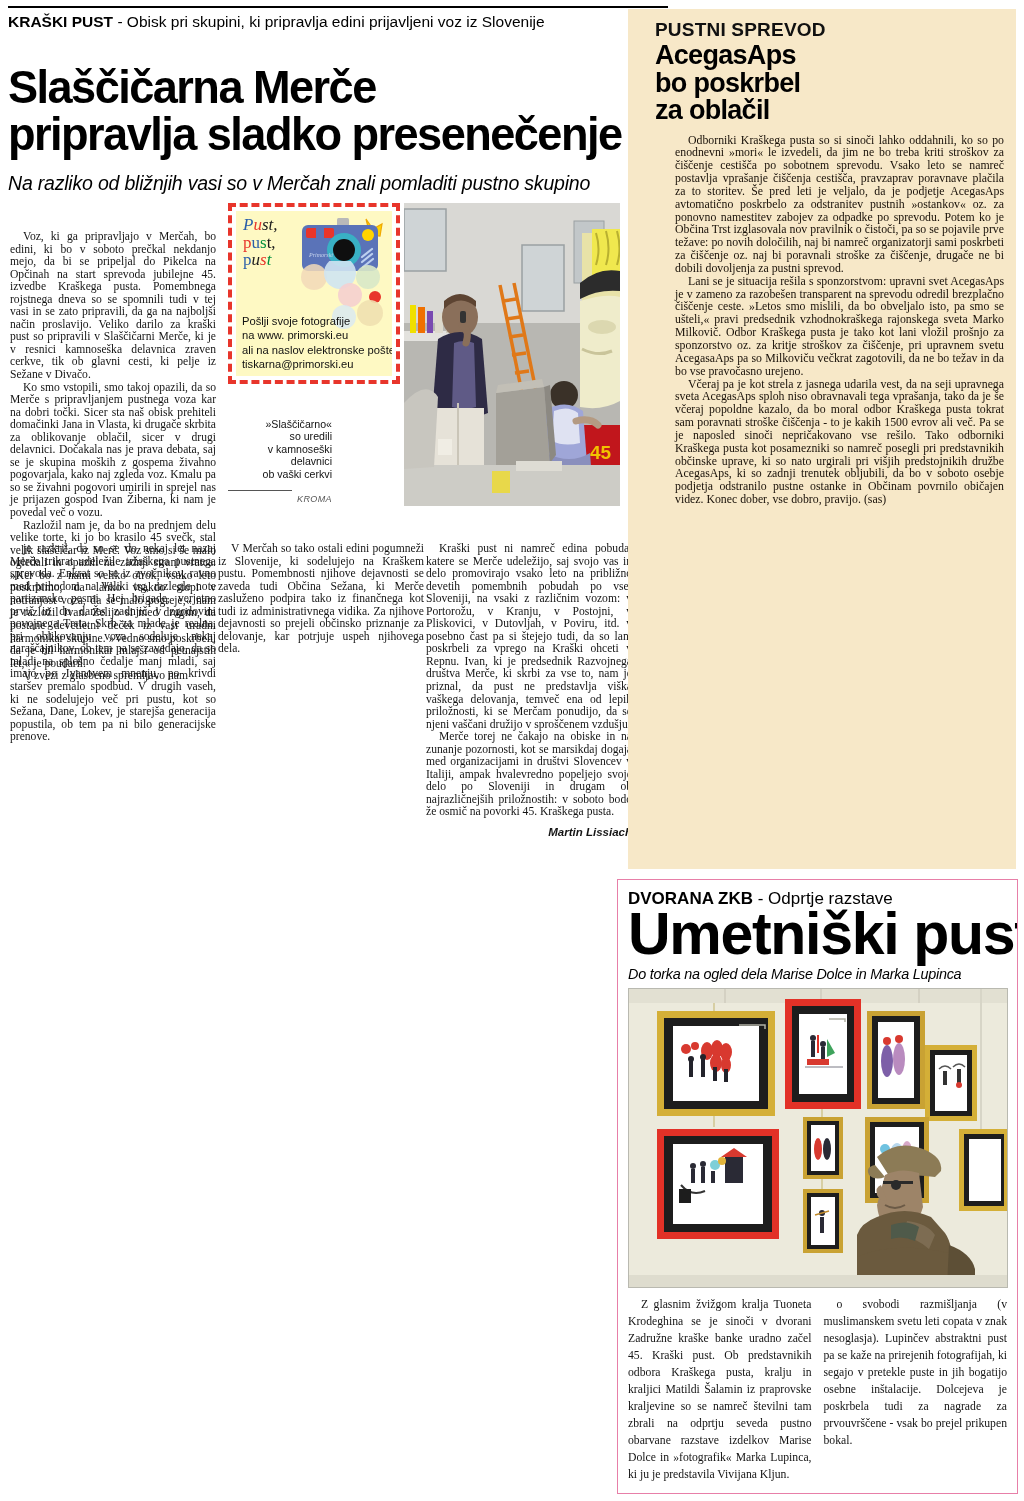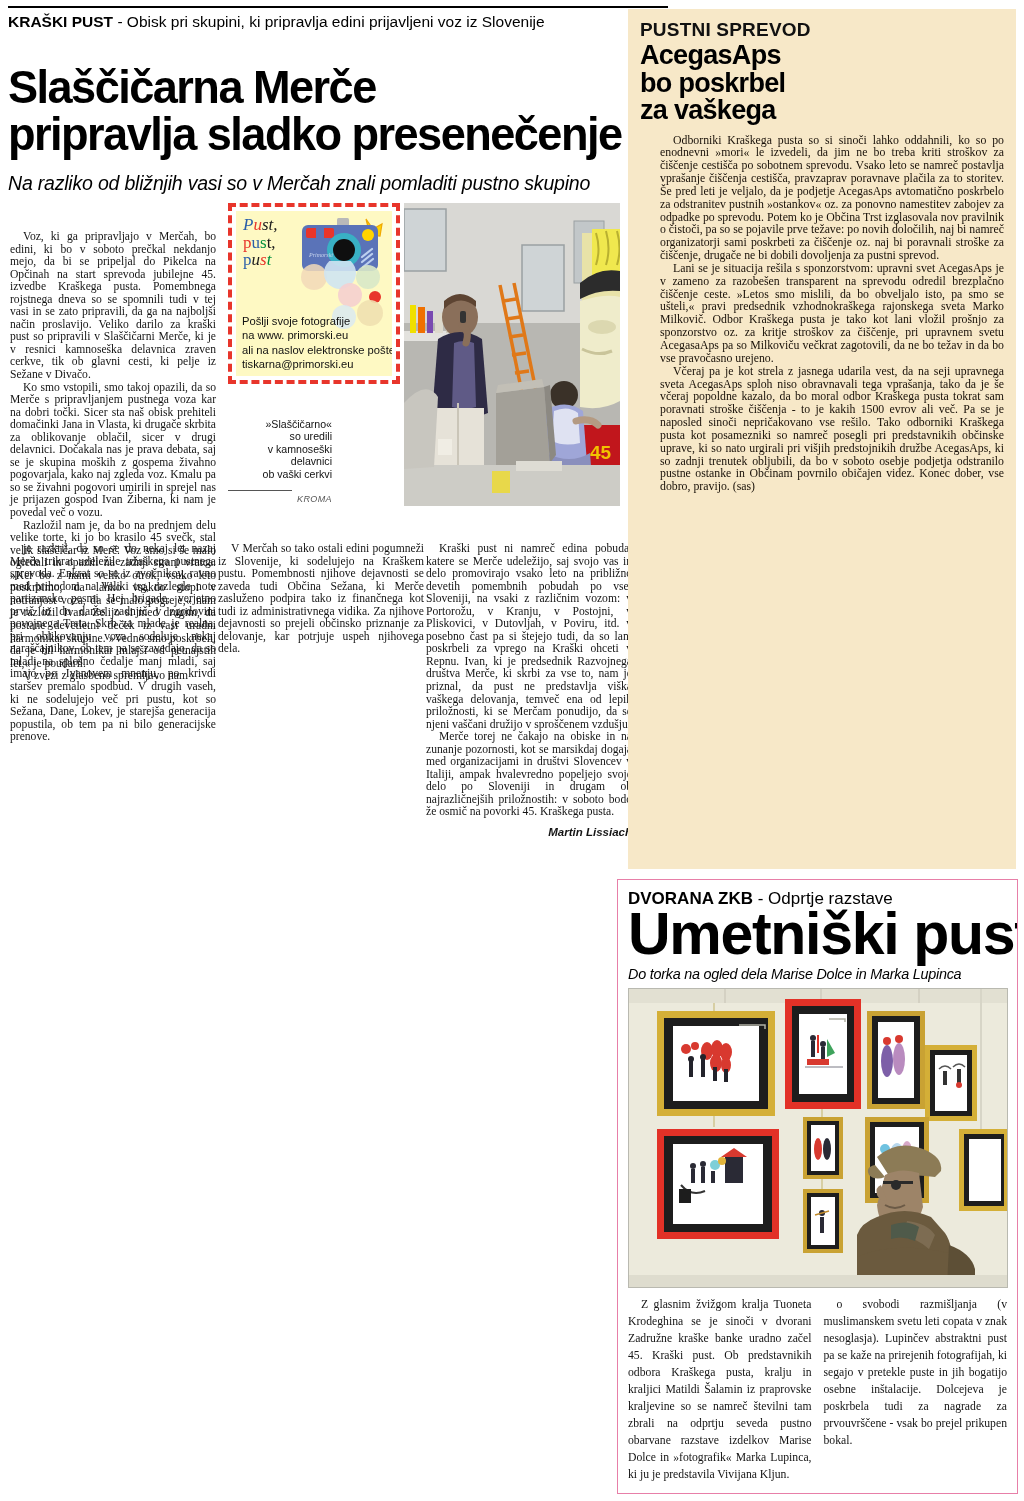--- a/index.html
+++ b/index.html
@@ -135,21 +135,21 @@
   
   #main-photo {
     position:absolute; left:404px; top:203px; width:216px; height:303px;
     overflow:hidden; background:#c9c9c7;
   }
 
   
   #sidebar {
     position:absolute; left:628px; top:9px; width:388px; height:860px;
     background:#f7e8c8;
-    padding:10px 12px 8px 12px;
+    padding:10px 12px 8px 27px;
     overflow:hidden;
   }
   #sb-kicker {
     font-family:"Liberation Sans", sans-serif;
     font-weight:bold; font-size:19px; line-height:22px;
     letter-spacing:0.2px;
     color:#111;
   }
   #sb-headline {
     font-family:"Liberation Sans", sans-serif;
@@ -376,21 +376,21 @@
   <p>Kraški pust ni namreč edina pobuda, katere se Merče udeležijo, saj svojo vas in delo promovirajo vsako leto na približno devetih pomembnih pobudah po vsej Sloveniji, na vsaki z različnim vozom: v Portorožu, v Kranju, v Postojni, v Pliskovici, v Dutovljah, v Poviru, itd. v posebno čast pa si štejejo tudi, da so lani poskrbeli za vprego na Kraški ohceti v Repnu. Ivan, ki je predsednik Razvojnega društva Merče, ki skrbi za vse to, nam je priznal, da pust ne predstavlja viška vaškega delovanja, temveč ena od lepih priložnosti, ki se Merčam ponudijo, da se njeni vaščani družijo v sproščenem vzdušju.</p>
   <p>Merče torej ne čakajo na obiske in na zunanje pozornosti, kot se marsikdaj dogaja med organizacijami in društvi Slovencev v Italiji, ampak hvalevredno popeljejo svoje delo po Sloveniji in drugam ob najrazličnejših priložnostih: v soboto bodo že osmič na povorki 45. Kraškega pusta.</p>
   <p class="byline">Martin Lissiach</p>
 </div>
 
 <div id="sidebar">
   <div id="sb-kicker">PUSTNI SPREVOD</div>
   <div id="sb-headline">
     <div>AcegasAps</div>
     <div>bo poskrbel</div>
-    <div>za vaškega</div>
+    <div>za oblačil</div>
   </div>
   <div id="sb-body">
     <p>Odborniki Kraškega pusta so si sinoči lahko oddahnili, ko so po enodnevni »mori« le izvedeli, da jim ne bo treba kriti stroškov za čiščenje cestišča po sobotnem sprevodu. Vsako leto se namreč postavlja vprašanje čiščenja cestišča, pravzaprav poravnave plačila za to storitev. Še pred leti je veljalo, da je podjetje AcegasAps avtomatično poskrbelo za odstranitev pustnih »ostankov« oz. za ponovno namestitev zabojev za odpadke po sprevodu. Potem ko je Občina Trst izglasovala nov pravilnik o čistoči, pa so se pojavile prve težave: po novih določilih, naj bi namreč organizatorji sami poskrbeti za čiščenje oz. naj bi poravnali stroške za čiščenje, drugače ne bi dobili dovoljenja za pustni sprevod.</p>
     <p>Lani se je situacija rešila s sponzorstvom: upravni svet AcegasAps je v zameno za razobešen transparent na sprevodu odredil brezplačno čiščenje ceste. »Letos smo mislili, da bo obveljalo isto, pa smo se ušteli,« pravi predsednik vzhodnokraškega rajonskega sveta Marko Milkovič. Odbor Kraškega pusta je tako kot lani vložil prošnjo za sponzorstvo oz. za kritje stroškov za čiščenje, pri upravnem svetu AcegasaAps pa so Milkoviču večkrat zagotovili, da ne bo težav in da bo vse pravočasno urejeno.</p>
     <p>Včeraj pa je kot strela z jasnega udarila vest, da na seji upravnega sveta AcegasAps sploh niso obravnavali tega vprašanja, tako da je še včeraj popoldne kazalo, da bo moral odbor Kraškega pusta tokrat sam poravnati stroške čiščenja - to je kakih 1500 evrov ali več. Pa se je naposled sinoči nepričakovano vse rešilo. Tako odborniki Kraškega pusta kot posamezniki so namreč posegli pri predstavnikih občinske uprave, ki so nato urgirali pri višjih predstojnikih družbe AcegasAps, ki so zadnji trenutek obljubili, da bo v soboto osebje podjetja odstranilo pustne ostanke in Občinam povrnilo običajen videz. Konec dober, vse dobro, pravijo. (sas)</p>
   </div>
 </div>
 
 <div id="bottom-box">
   <div id="bb-kicker">

